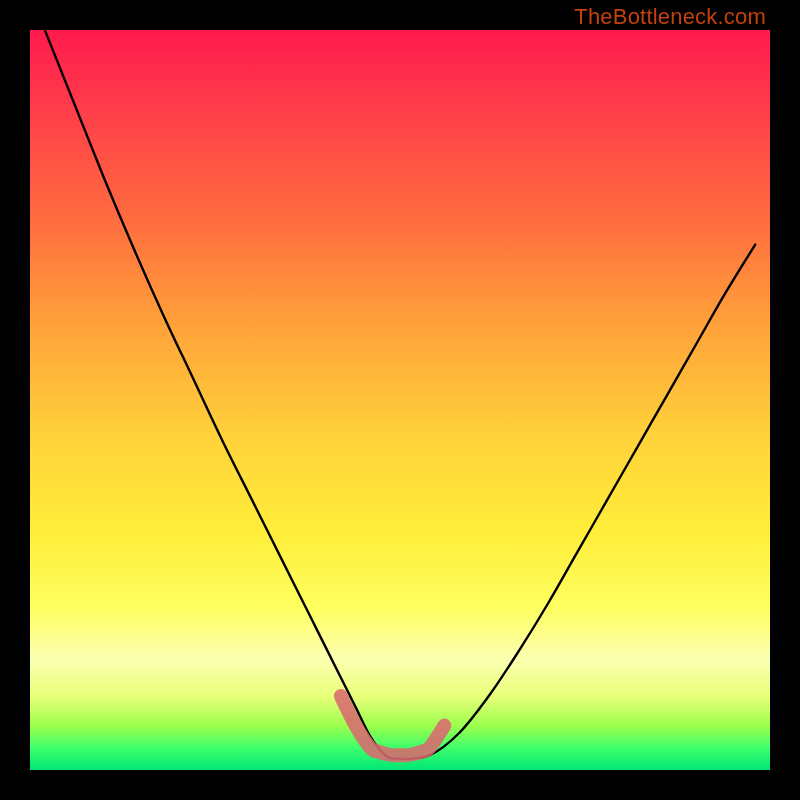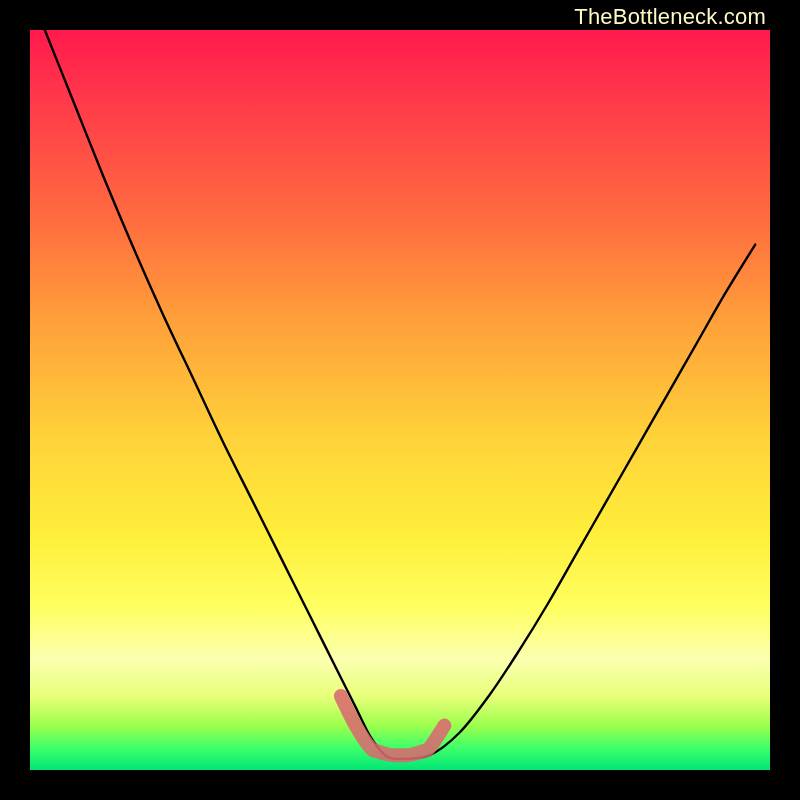--- a/index.html
+++ b/index.html
@@ -37,21 +37,21 @@
       #e8ff7a 90%,
       #9dff4d 94%,
       #3fff6a 97%,
       #00e676 100%
     );
   }
   .watermark {
     position: absolute;
     top: 4px;
     right: 34px;
-    color: #fef9c3;
+    color: #c2410c;
     font-size: 22px;
     font-weight: 500;
     letter-spacing: 0.2px;
     user-select: none;
   }
   svg.curve {
     position: absolute;
     left: 0;
     top: 0;
     width: 740px;

